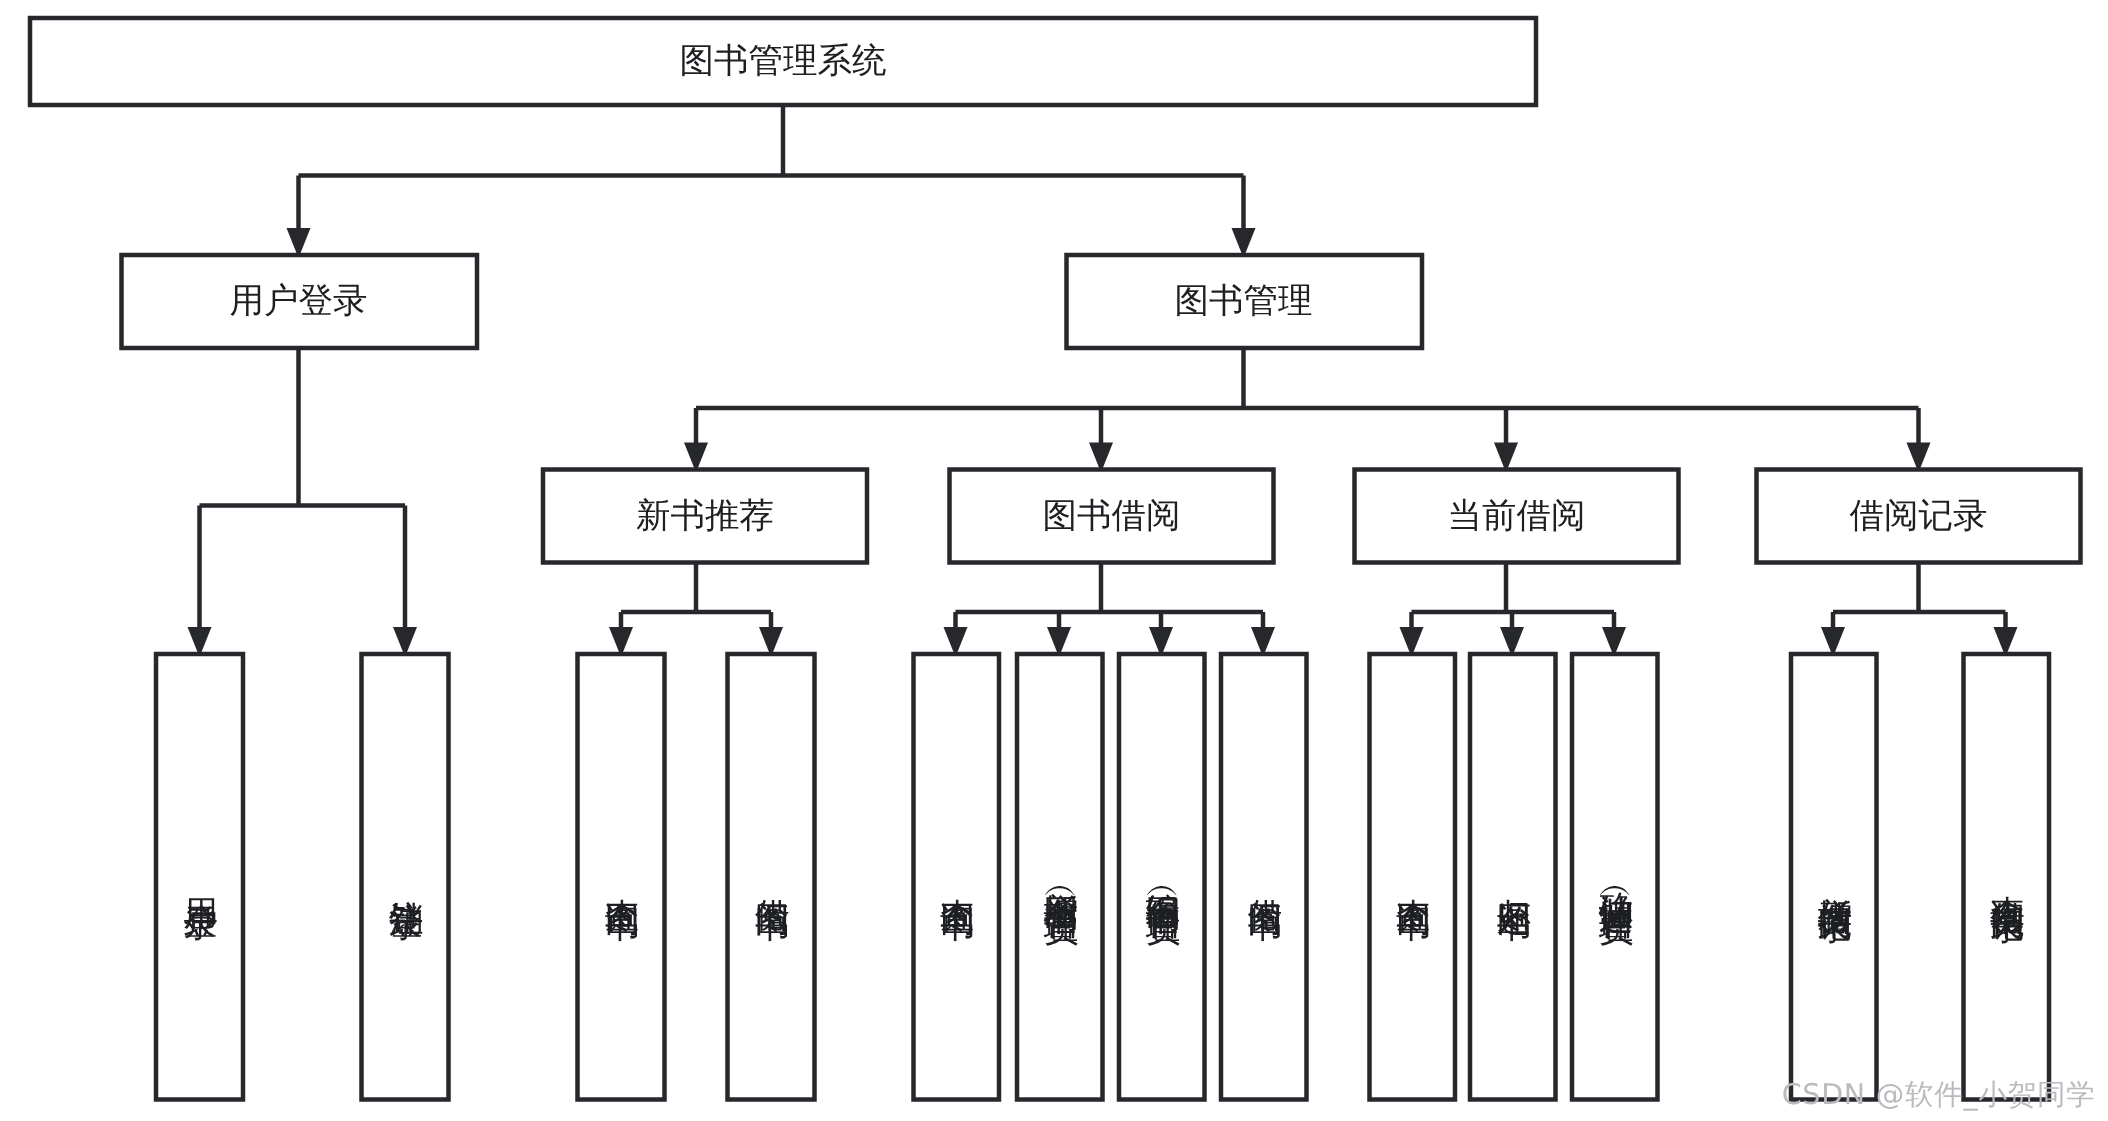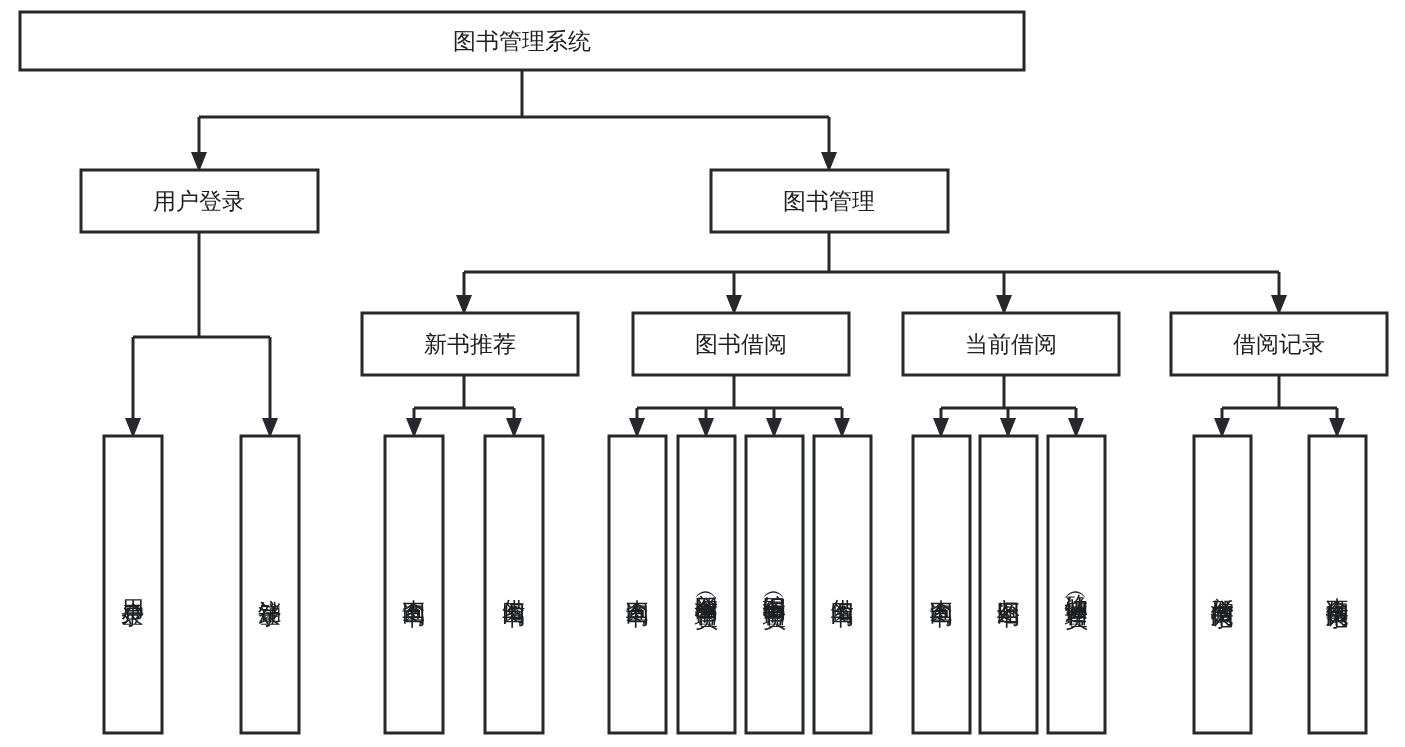--- a/index.html
+++ b/index.html
@@ -212,13 +212,14 @@
   <div class="node-label-v" style="left:746px; top:436px; width:57px; height:297px;">编辑图书（管理员）</div>
   <div class="node-label-v" style="left:814px; top:436px; width:57px; height:297px;">借阅图书</div>
 
   <div class="node-label-v" style="left:913px; top:436px; width:57px; height:297px;">查询图书</div>
   <div class="node-label-v" style="left:980px; top:436px; width:57px; height:297px;">归还图书</div>
   <div class="node-label-v" style="left:1048px; top:436px; width:57px; height:297px;">确认归还（管理员）</div>
 
   <div class="node-label-v" style="left:1194px; top:436px; width:57px; height:297px;">新增借阅记录</div>
   <div class="node-label-v" style="left:1309px; top:436px; width:57px; height:297px;">查询借阅记录</div>
 
+  <div class="watermark">CSDN @软件_小贺同学</div>
 </div>
 
 </body></html>

